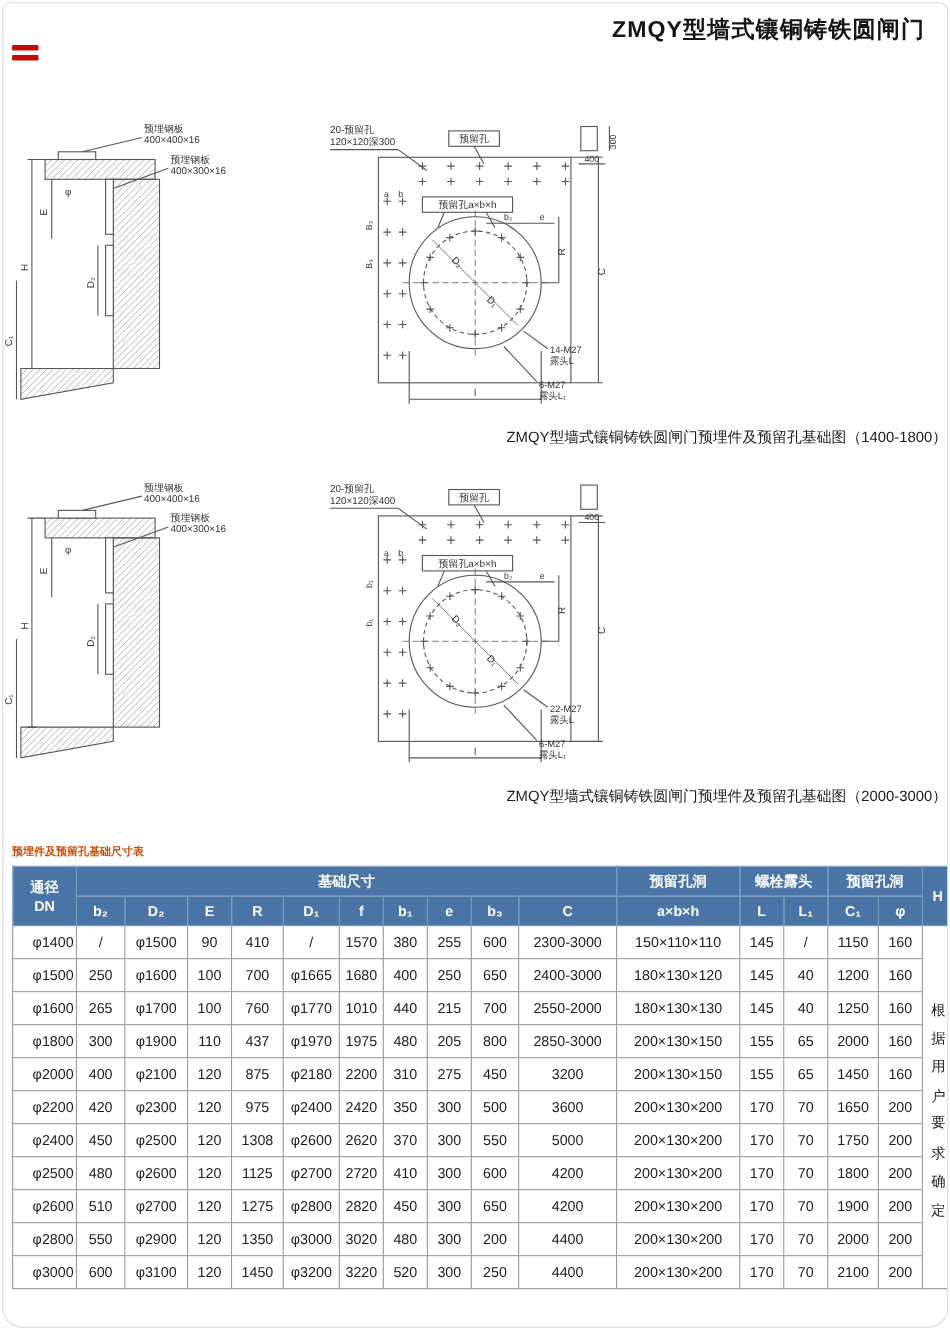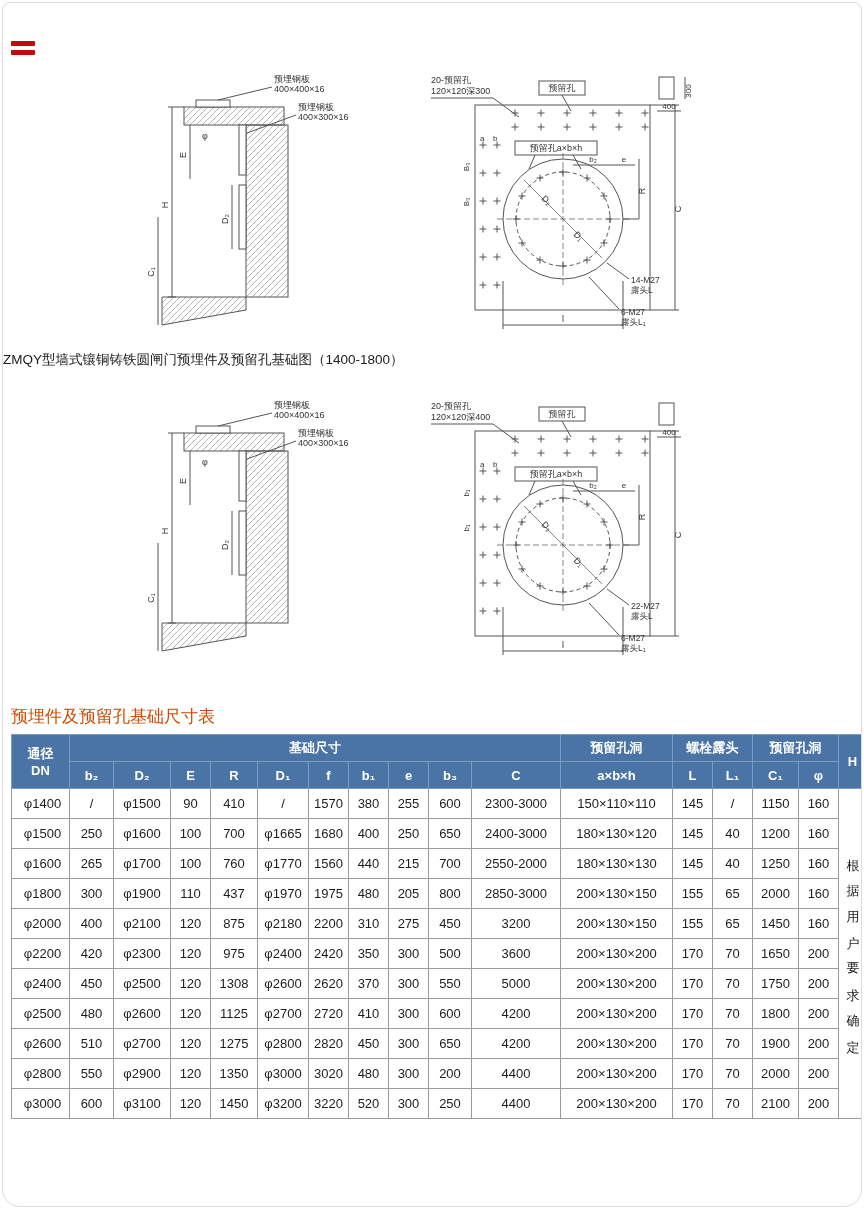--- a/index.html
+++ b/index.html
@@ -24,58 +24,59 @@
     padding: 10px 20px 0 0; letter-spacing: 1px;
   }
   .red-marks { position: absolute; left: 8px; top: 38px; }
   .red-marks .bar {
     width: 24px; height: 5px; margin-bottom: 4px;
     background: var(--accent_red, #c40a0a); border-radius: 1px;
   }
   .figure { margin-top: 64px; }
   .figure.second { margin-top: 24px; }
   .fig-row {
-    display: flex; justify-content: center; align-items: flex-start; gap: 42px;
+    display: flex; align-items: flex-start; gap: 54px;
   }
   .fig-caption {
-    text-align: left; font-size: 13.5px; color: #1a1a1a; margin-top: 6px;
+    text-align: right; font-size: 13.5px; color: #1a1a1a; margin-top: 6px;
   }
   svg text { font-family: "Liberation Sans", "DejaVu Sans", sans-serif; fill: #333; }
   .table-sec { margin: 34px 8px 0 8px; }
   .table-title {
     color: var(--title_red, #cf4a00);
-    font-weight: normal; font-size: 17px; margin-bottom: 6px;
+    font-weight: bold; font-size: 10px; margin-bottom: 6px;
   }
   table.spec {
     width: 100%; border-collapse: collapse; table-layout: fixed;
     border: 1px solid #777;
   }
   table.spec thead th {
     background: var(--header_blue, #4a74a6);
     color: #fff; font-weight: bold; font-size: 13px;
     border: 1px solid #7d9cc2; padding: 4px 1px; height: 27px;
   }
   table.spec tbody td {
     border: 1px solid #9b9b9b; text-align: center;
     font-size: 13px; height: 30px; padding: 0 2px;
     background: #fff; color: #1d1d1d;
   }
-  table.spec tbody td:first-child { text-align: center; padding-left: 6px; }
+  table.spec tbody td:first-child { text-align: right; padding-left: 6px; }
   td.h-note { text-align: center; vertical-align: middle; }
   .vtext {
     display: inline-block;
     writing-mode: vertical-rl; text-orientation: upright;
     letter-spacing: 26px; font-size: 13px; line-height: 16px;
   }
 </style>
 </head>
 <body>
 
 <div class="page">
 
+  <div class="doc-title">ZMQY型墙式镶铜铸铁圆闸门</div>
   <div class="red-marks">
     <div class="bar"></div>
     <div class="bar"></div>
   </div>
 
   <section class="figure">
     <div class="fig-row">
 
       <svg width="235" height="268" viewBox="0 0 235 268">
         <defs>
@@ -341,20 +342,21 @@
           <text x="258" y="142" transform="rotate(-90 258 142)" text-anchor="middle">C</text>
           <text x="140" y="255" text-anchor="middle">l</text>
           <text x="208" y="216" font-size="8.5">22-M27</text>
           <text x="208" y="226" font-size="8.5">露头L</text>
           <text x="198" y="248" font-size="8.5">6-M27</text>
           <text x="198" y="258" font-size="8.5">露头L₁</text>
         </g>
       </svg>
 
     </div>
+    <div class="fig-caption">ZMQY型墙式镶铜铸铁圆闸门预埋件及预留孔基础图（2000-3000）</div>
   </section>
 
   <section class="table-sec">
     <div class="table-title">预埋件及预留孔基础尺寸表</div>
     <table class="spec">
       <colgroup>
         <col style="width:58px">
           <col style="width:44px">
           <col style="width:57px">
           <col style="width:40px">
@@ -440,21 +442,21 @@
             <td>1200</td>
             <td>160</td>
           </tr>
           <tr>
             <td>φ1600</td>
             <td>265</td>
             <td>φ1700</td>
             <td>100</td>
             <td>760</td>
             <td>φ1770</td>
-            <td>1560</td>
+            <td>1010</td>
             <td>440</td>
             <td>215</td>
             <td>700</td>
             <td>2550-2000</td>
             <td>180×130×130</td>
             <td>145</td>
             <td>40</td>
             <td>1250</td>
             <td>160</td>
           </tr>

